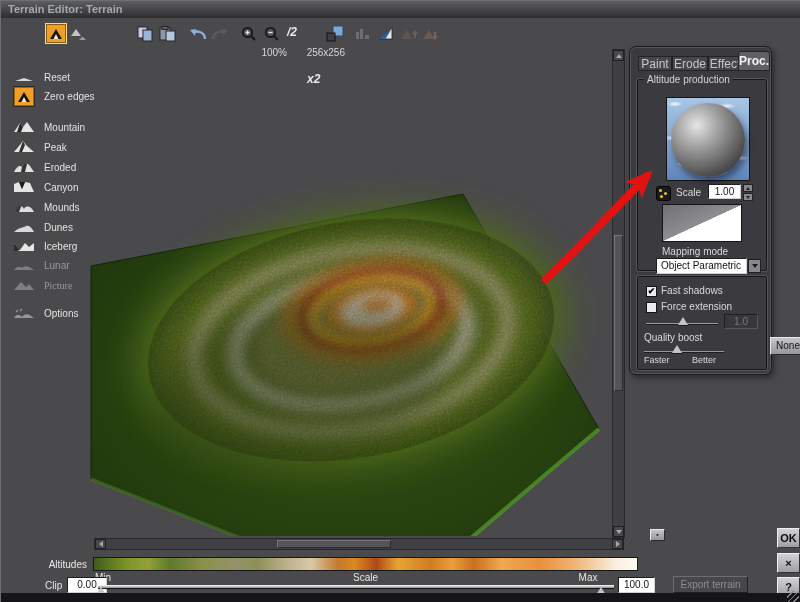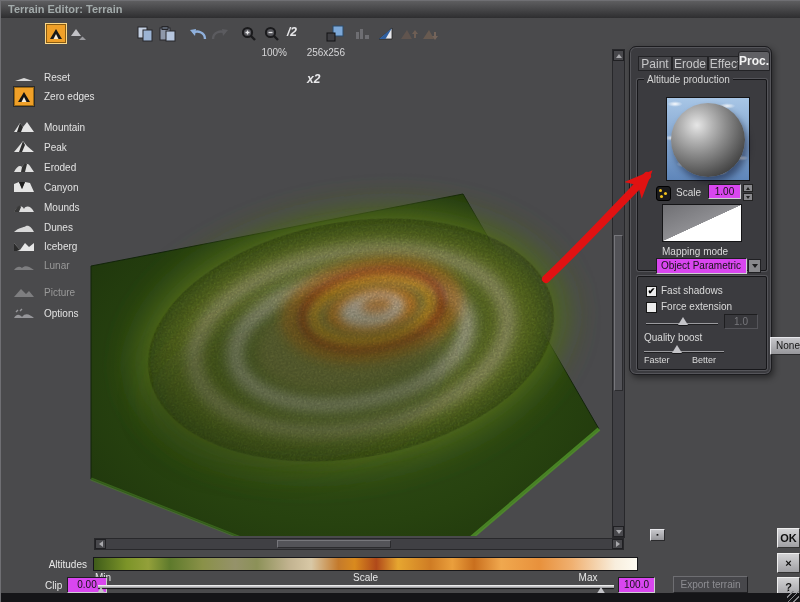--- a/index.html
+++ b/index.html
@@ -31,21 +31,21 @@
   .sb-thumb{position:absolute;background:#53535८;background:#535358;border:1px solid;border-color:#76767b #2b2b2e #2b2b2e #76767b;box-sizing:border-box;}
   
   .panel{left:628px;top:45px;width:143px;height:329px;background:#3b3b3f;border:1px solid #1c1c1f;
          border-radius:7px;box-shadow:inset 0 0 0 1px #55555a,2px 3px 6px rgba(0,0,0,.45);box-sizing:border-box;}
   .tab{position:absolute;font-size:12px;color:#c6c6c8;background:#46464a;border:1px solid #232326;
        text-align:center;line-height:14px;box-sizing:border-box;}
   .tab.on{background:#606064;color:#f2f2f2;border-radius:3px 3px 0 0;font-weight:bold;z-index:2;}
   .group{position:absolute;border:1px solid #17171a;box-shadow:0 0 0 1px #55555a;border-radius:2px;}
   .gtitle{position:absolute;top:-6px;left:6px;background:#3b3b3f;padding:0 3px;font-size:10px;color:#d4d4d4;}
   .plabel{position:absolute;font-size:10px;color:#dadada;}
-  .field{position:absolute;background:#d946ef;border:1px solid;border-color:#1e1e20 #cfcfd3 #cfcfd3 #1e1e20;
+  .field{position:absolute;background:#ffffff;border:1px solid;border-color:#1e1e20 #cfcfd3 #cfcfd3 #1e1e20;
          color:#131313;font-size:10px;text-align:center;box-sizing:border-box;}
   .field.disabled{background:#38383c;color:#77777c;border-color:#1e1e20 #55555a #55555a #1e1e20;}
   .spin{position:absolute;width:10px;display:flex;flex-direction:column;gap:1px;}
   .spin > div{height:6px;background:#88888c;border:1px solid #222;display:flex;align-items:center;justify-content:center;}
   .spin .tri-up{border-left-width:2px;border-right-width:2px;border-bottom:3px solid #222;}
   .spin .tri-dn{border-left-width:2px;border-right-width:2px;border-top:3px solid #222;}
   .cb{position:absolute;width:9px;height:9px;background:#ececec;border:1px solid #141414;font-size:9px;
       line-height:9px;text-align:center;color:#000;font-weight:bold;}
   .slider-line{position:absolute;height:1px;background:#9a9a9e;box-shadow:0 1px 0 #1e1e20;}
   .slider-thumb{position:absolute;width:0;height:0;border-left:5px solid transparent;border-right:5px solid transparent;
@@ -260,21 +260,21 @@
     <span class="sb-label">Iceberg</span>
   </div>
   <div class="abs sb-item" style="top:254px;">
     <span class="sb-icon">
         <svg width="20" height="14" viewBox="0 0 20 14">
           <path d="M0,12 C3,8 6,8 8,10 C11,7 15,8 20,12 Z" fill="#7e7e80"></path>
         </svg>
       </span>
     <span class="sb-label dim">Lunar</span>
   </div>
-  <div class="abs sb-item" style="top:281px;">
+  <div class="abs sb-item" style="top:274px;font-family:Liberation Serif, serif;">
     <span class="sb-icon">
         <svg width="20" height="14" viewBox="0 0 20 14">
           <path d="M0,12 L7,4 L12,9 L15,6 L20,12 Z" fill="#7e7e80"></path>
         </svg>
       </span>
     <span class="sb-label dim">Picture</span>
   </div>
   <div class="abs sb-item" style="top:302px;">
     <span class="sb-icon">
         <svg width="20" height="14" viewBox="0 0 20 14">

